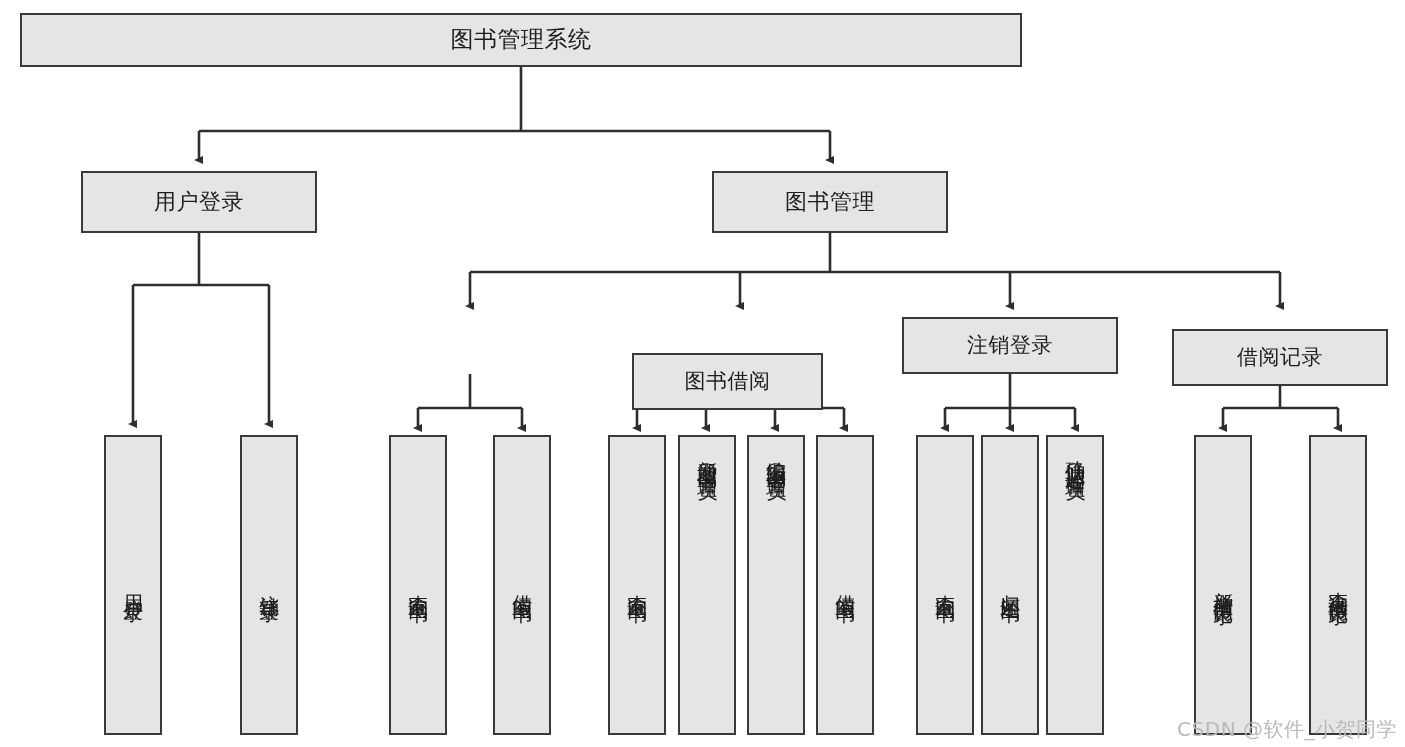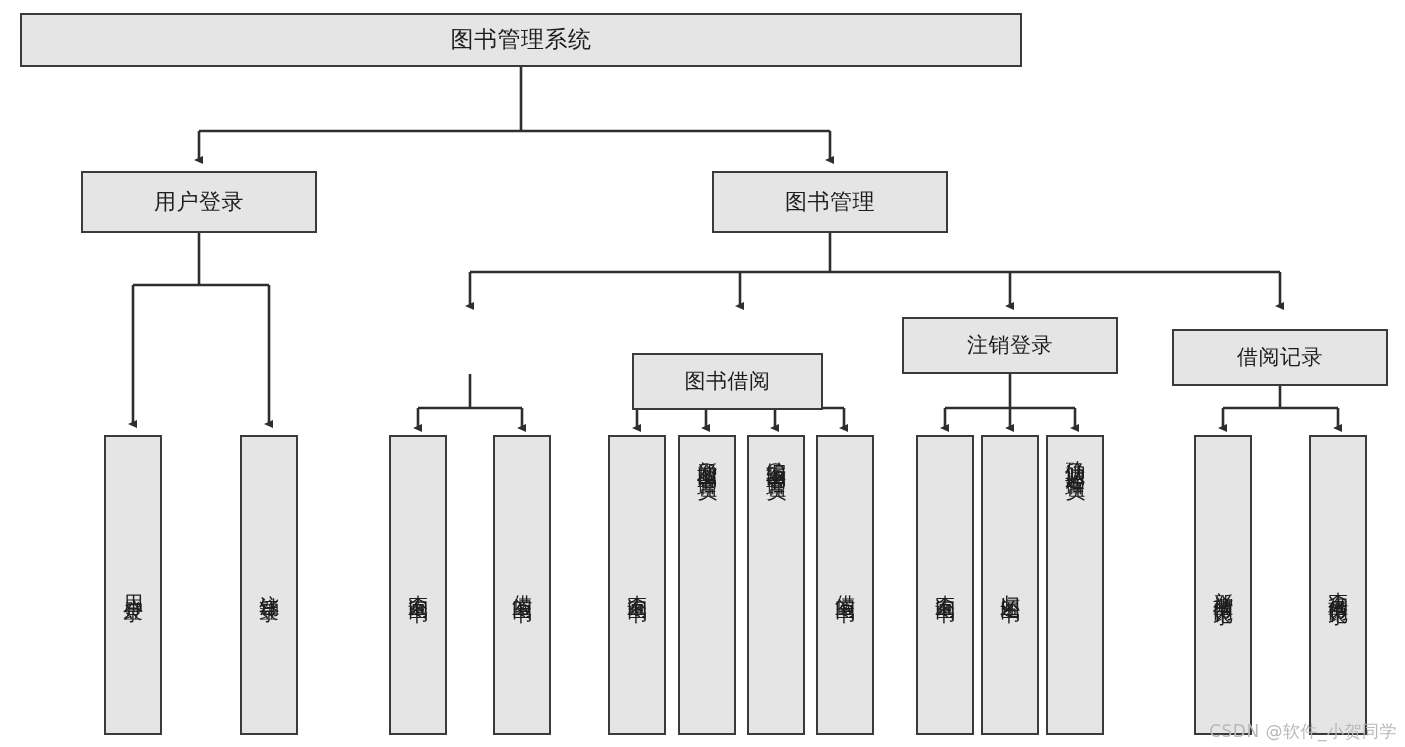--- a/index.html
+++ b/index.html
@@ -56,21 +56,21 @@
     padding-top: 8px;
   }
   .leaf-center {
     align-items: center;
     padding-top: 0;
   }
   #watermark {
     position: absolute;
     right: 8px;
     bottom: 4px;
-    font-size: 17px;
+    font-size: 20px;
     color: #b9b9b9;
     letter-spacing: 0.5px;
     z-index: 5;
     white-space: nowrap;
   }
 </style>
 </head>
 <body>
 
 <div id="canvas">

